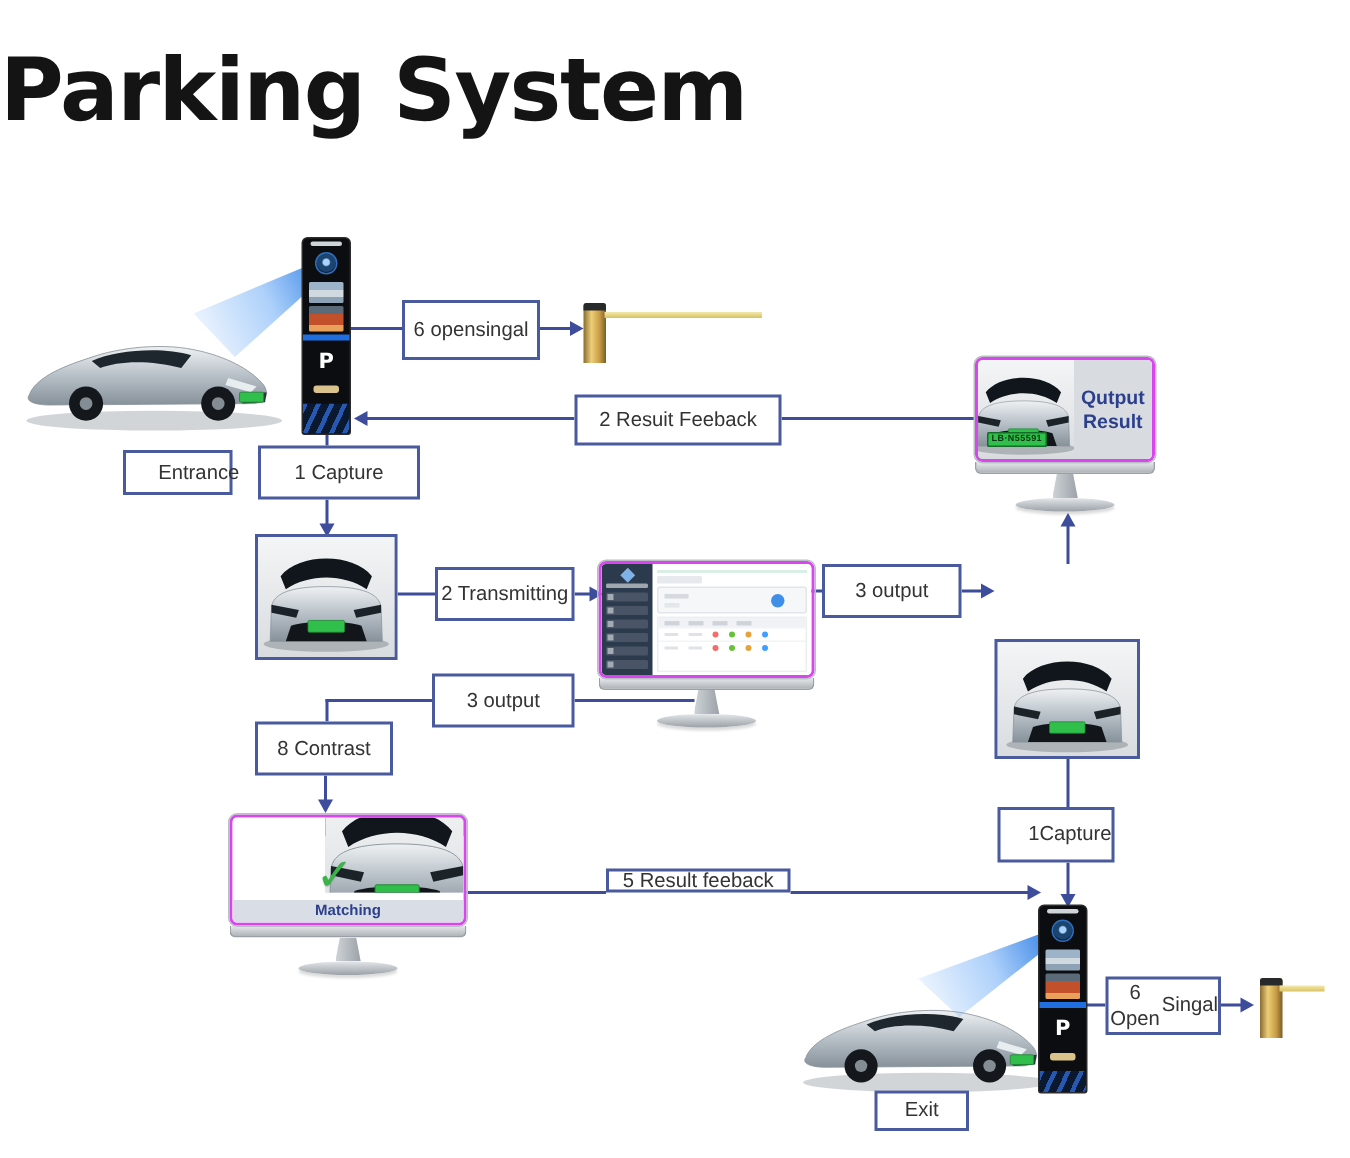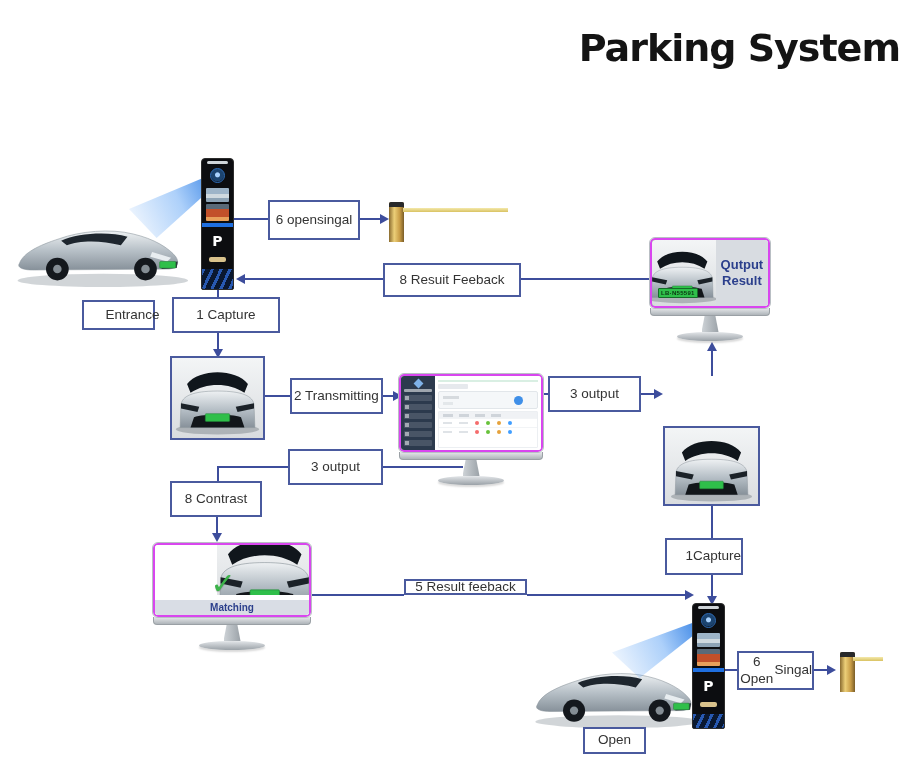--- a/index.html
+++ b/index.html
@@ -4,22 +4,22 @@
 <style>
   :root{
     --accent:#3d4d9c;
     --box-border:#4a5a9e;
     --ink:#333;
   }
   *{margin:0;padding:0;box-sizing:border-box;}
   body{background:#fff;font-family:"Liberation Sans",sans-serif;}
   .stage{position:relative;width:900px;height:772px;background:#fff;overflow:hidden;}
 
-  .title{position:absolute;left:0;right:0;top:26px;text-align:right;
-    font-size:38px;font-weight:700;letter-spacing:-1px;color:#141414;
+  .title{position:absolute;left:0;right:0;top:26px;text-align:left;
+    font-size:58px;font-weight:700;letter-spacing:-1px;color:#141414;
     font-family:"DejaVu Sans","Liberation Sans",sans-serif;}
 
   
   .fbox{position:absolute;background:#fff;border:2px solid var(--box-border);
     display:flex;flex-direction:row;align-items:center;justify-content:center;
     font-size:13.5px;color:var(--ink);line-height:1.25;text-align:center;z-index:5;}
 
   
   .line{position:absolute;background:var(--accent);z-index:2;}
   .h{height:2px;} .v{width:2px;}
@@ -195,21 +195,21 @@
 
   <div class="fbox" style="left:268px;top:200px;width:92px;height:40px;">
     <span>6 open</span>
     <span>singal</span>
   </div>
 
   <div class="bpost" style="left:389px;top:202px;height:40px;"></div>
   <div class="barm" style="left:403px;top:208px;width:105px;"></div>
 
   <div class="fbox" style="left:383px;top:263px;width:138px;height:34px;">
-    <span>8 Resuit  Feeback</span>
+    <span>2 Resuit  Feeback</span>
   </div>
 
   <div class="line h" style="left:234px;top:218px;width:34px;"></div>
   <div class="line h" style="left:360px;top:218px;width:22px;"></div>
   <div class="arr right" style="left:380px;top:214px;"></div>
   <div class="arr left" style="left:236px;top:274px;"></div>
   <div class="line h" style="left:244px;top:278px;width:139px;"></div>
   <div class="line h" style="left:521px;top:278px;width:130px;"></div>
   <div class="line v" style="left:217px;top:290px;height:8px;"></div>
   <div class="line v" style="left:217px;top:333px;height:18px;"></div>
@@ -373,21 +373,21 @@
     <div class="cam"></div>
     <div class="shot1"></div>
     <div class="shot2"></div>
     <div class="bluebar"></div>
     <div class="plogo">P</div>
     <div class="slot"></div>
     <div class="stripes"></div>
   </div>
 
   <div class="fbox" style="left:583px;top:727px;width:63px;height:27px;">
-    <span>Open</span>
+    <span>Exit</span>
   </div>
 
   <div class="fbox" style="left:737px;top:651px;width:77px;height:39px;">
     <span>6 Open</span>
     <span>Singal</span>
   </div>
 
   <div class="line h" style="left:724px;top:669px;width:13px;"></div>
   <div class="line h" style="left:814px;top:669px;width:15px;"></div>
   <div class="arr right" style="left:827px;top:665px;"></div>

